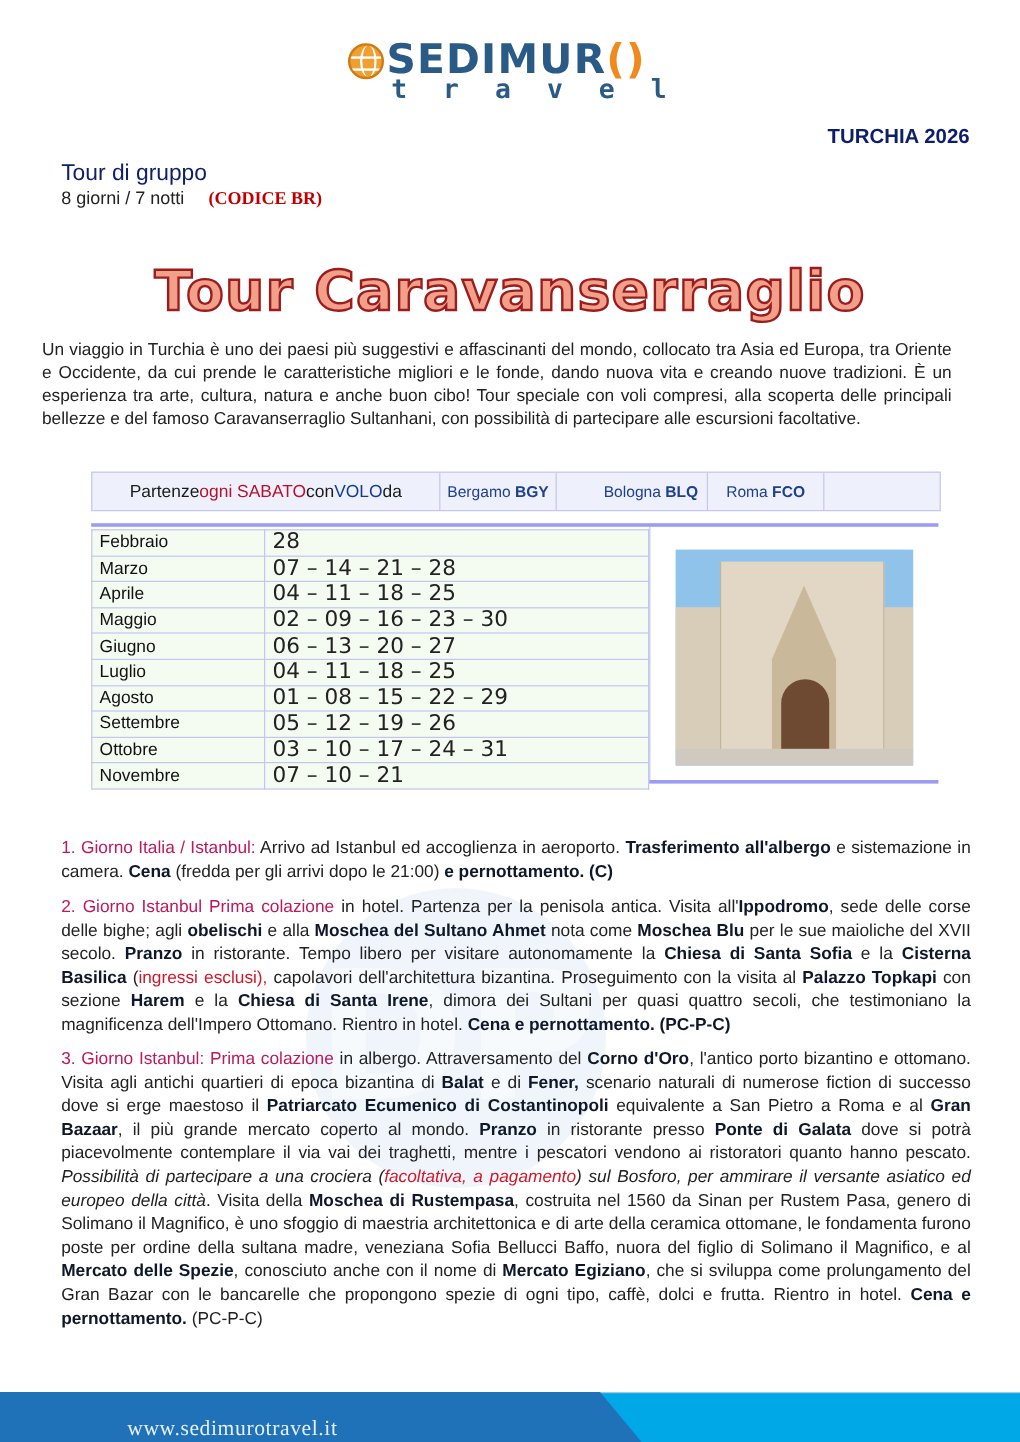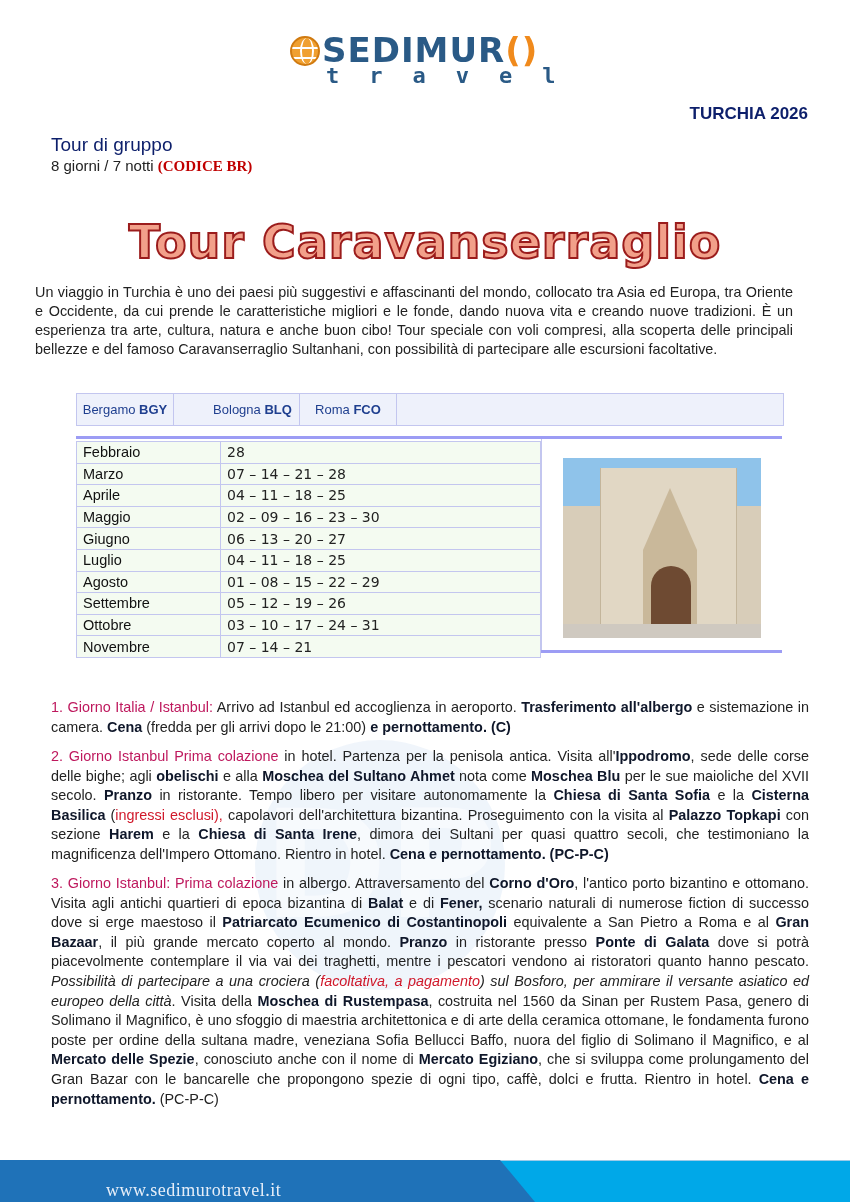--- a/index.html
+++ b/index.html
@@ -16,21 +16,21 @@
                  border-top: 2px solid #fff; border-bottom: 2px solid #fff; }
   .logo .brand { position: absolute; left: 32px; top: 0px; font-family: "DejaVu Sans", sans-serif; font-weight: bold;
                  font-size: 34px; color: #2a5a86; letter-spacing: 1px; line-height: 40px; }
   .logo .brand .o { color: #f08a1c; }
   .logo .sub { position: absolute; left: 36px; top: 34px; font-family: "DejaVu Sans Mono", monospace; font-weight: bold;
                font-size: 22px; color: #2a5a86; letter-spacing: 30px; line-height: 24px; }
 
   .country { position: absolute; right: 42px; top: 104px; font-weight: bold; font-size: 17px; color: #0d1f6b; }
   .tour-type { position: absolute; left: 51px; top: 134px; font-size: 19px; color: #0d1f6b; }
   .duration { position: absolute; left: 51px; top: 157px; font-size: 15px; color: #222; }
-  .duration .code { font-family: "Liberation Serif", serif; font-weight: bold; color: #c00000; margin-left: 0; }
+  .duration .code { font-family: "Liberation Serif", serif; font-weight: bold; color: #c00000; margin-left: 16px; }
 
   .main-title { position: absolute; left: 0; right: 0; top: 212px; text-align: center;
                 font-family: "DejaVu Sans", sans-serif; font-weight: bold; font-size: 46px; line-height: 60px;
                 color: #f2a08a; -webkit-text-stroke: 2px #9b1c1c; letter-spacing: 1px; }
 
   .intro { position: absolute; left: 35px; width: 758px; top: 283px; font-size: 14.4px; line-height: 19px;
            text-align: justify; color: #222; }
 
   
   .dep-table { position: absolute; left: 76px; top: 393px; width: 708px; height: 33px;
@@ -46,21 +46,21 @@
   .red { color: #b8102c; }
   .blue { color: #143a96; }
   .b { font-weight: bold; }
 
   
   .dates { position: absolute; left: 76px; top: 436px; width: 706px; height: 217px;
            border-top: 3px solid #9c9cf4; border-bottom: 3px solid #9c9cf4; box-sizing: border-box; }
   .dates table { position: absolute; left: 0; top: 2px; width: 465px; border-collapse: collapse; background: #f4fbf1; }
   .dates td { border: 1px solid #c3c6ef; font-size: 14.5px; height: 20.6px; padding: 0 0 0 6px; color: #111; line-height: 20px; }
   .dates td.month { width: 137px; }
-  .dates td.days { font-family: "DejaVu Sans", sans-serif; font-size: 14px; color: #222; }
+  .dates td.days { font-family: "DejaVu Sans", sans-serif; font-size: 18px; color: #222; }
   .dates .vline { position: absolute; left: 465px; top: 0; bottom: 0; border-left: 1px solid #c3c6ef; }
   .photo { position: absolute; left: 487px; top: 19px; width: 198px; height: 180px; background: #8fc3ea; overflow: hidden; }
   .photo .wall { position: absolute; left: 0; right: 0; top: 48px; bottom: 6px; background: #d8cdb9; }
   .photo .ground { position: absolute; left: 0; right: 0; bottom: 0; height: 14px; background: #cfc9c0; }
   .photo .portal { position: absolute; left: 37px; width: 135px; top: 10px; bottom: 12px; background: #e1d7c4;
                    border-left: 1px solid #c3b59b; border-right: 1px solid #c3b59b; }
   .photo .niche { position: absolute; left: 42px; width: 54px; top: 20px; bottom: 0; background: #c9b89a;
                   clip-path: polygon(50% 0, 100% 45%, 100% 100%, 0 100%, 0 45%); }
   .photo .door { position: absolute; left: 50px; width: 40px; top: 98px; bottom: 0; background: #6e4a32;
                  border-radius: 20px 20px 0 0; }
@@ -101,20 +101,27 @@
 <div class="duration">
   <span>8 giorni / 7 notti</span>
   <span class="code">(CODICE BR)</span>
 </div>
 
 <div class="main-title">Tour Caravanserraglio</div>
 
 <p class="intro" style="margin:0">Un viaggio in Turchia è uno dei paesi più suggestivi e affascinanti del mondo, collocato tra Asia ed Europa, tra Oriente e Occidente, da cui prende le caratteristiche migliori e le fonde, dando nuova vita e creando nuove tradizioni. È un esperienza tra arte, cultura, natura e anche buon cibo! Tour speciale con voli compresi, alla scoperta delle principali bellezze e del famoso Caravanserraglio Sultanhani, con possibilità di partecipare alle escursioni facoltative.</p>
 
 <div class="dep-table">
+  <div class="cell c0">
+    <span>Partenze </span>
+      <span class="red">ogni SABATO</span>
+      <span> con </span>
+      <span class="blue">VOLO</span>
+      <span> da</span>
+  </div>
   <div class="cell c1">
     <span>Bergamo</span>&nbsp;<span class="b">BGY</span>
   </div>
   <div class="cell c2">
     <span>Bologna</span>&nbsp;<span class="b">BLQ</span>
   </div>
   <div class="cell c3">
     <span>Roma</span>&nbsp;<span class="b">FCO</span>
   </div>
   <div class="cell c4"></div>
@@ -154,21 +161,21 @@
         <tr>
           <td class="month">Settembre</td>
           <td class="days">05 – 12 – 19 – 26</td>
         </tr>
         <tr>
           <td class="month">Ottobre</td>
           <td class="days">03 – 10 – 17 – 24 – 31</td>
         </tr>
         <tr>
           <td class="month">Novembre</td>
-          <td class="days">07 – 14 – 21</td>
+          <td class="days">07 – 10 – 21</td>
         </tr>
       </tbody>
   </table>
   <div class="vline"></div>
   <div class="photo" title="Caravanserraglio Sultanhani portal">
     <div class="wall"></div>
     <div class="portal">
         <div class="niche"></div>
         <div class="door"></div>
       </div>

